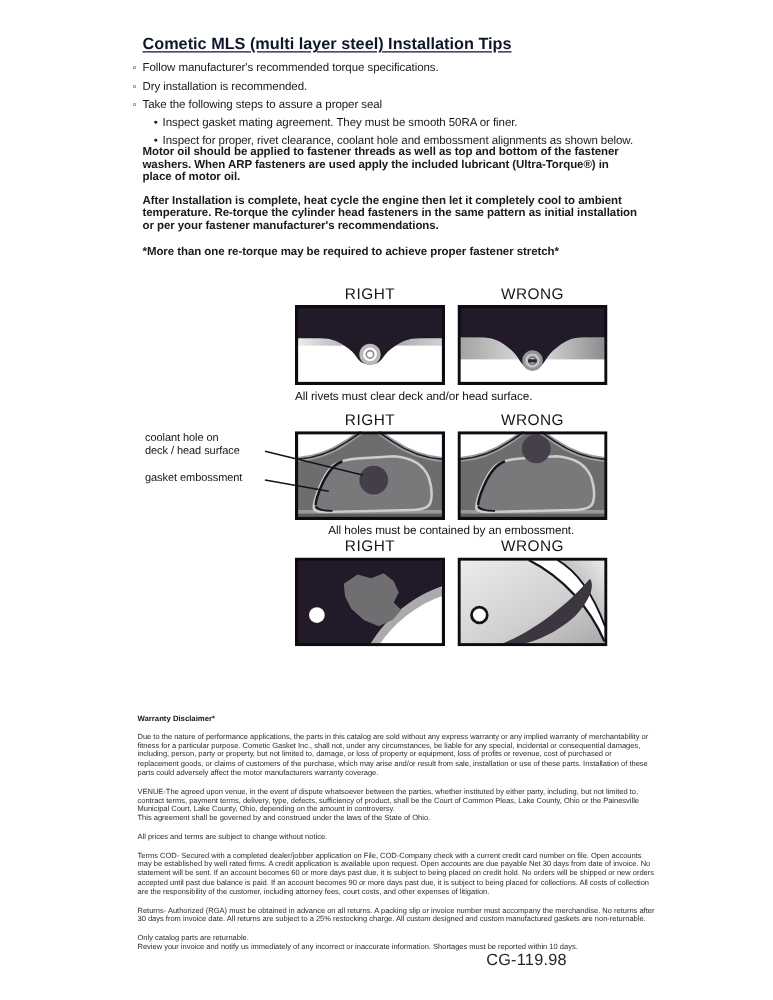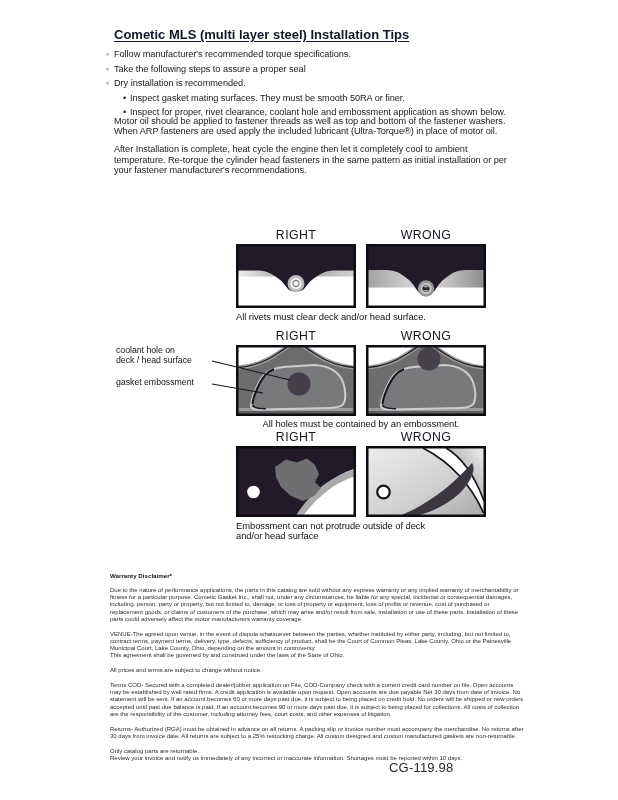--- a/index.html
+++ b/index.html
@@ -12,21 +12,21 @@
              text-decoration:underline;text-underline-offset:2px;letter-spacing:0;}
   .b,.sb{display:block;font-size:9.2px;line-height:14.6px;letter-spacing:-0.05px;color:#1a1a1a;}
   .b::before{content:"◦";display:inline-block;width:8px;}
   .sb{margin-left:17px;}
   .sb::before{content:"•";display:inline-block;width:7px;}
 
   
   .diesel{position:absolute;left:114px;top:116px;width:396px;font-size:9.2px;
           line-height:10.2px;letter-spacing:-0.05px;color:#1a1a1a;}
   .diesel .h2{font-size:11px;font-weight:bold;color:#000;margin:0 0 11px 0;}
-  .diesel p{margin:0 0 8px 0;}
+  .diesel p{margin:0 0 8px 0;font-weight:bold;}
   .diesel p.note{margin-top:11px;}
 
   
   .drow{position:absolute;left:236px;width:250px;}
   .r1{top:229px}.r2{top:330px}.r3{top:431px}
   .dlabels{display:flex;}
   .dlabel{width:120px;text-align:center;font-size:12.3px;line-height:13px;
           letter-spacing:0.4px;color:#17121c;font-weight:500;}
   .dlabel + .dlabel{margin-left:10px;}
   .dboxes{display:flex;margin-top:2px;}
@@ -54,29 +54,30 @@
           letter-spacing:0.2px;color:#262626;}
 </style>
 </head>
 <body>
 
 <div class="page">
 
   <div class="tips">
     <h1 class="doc-title">Cometic MLS (multi layer steel) Installation Tips</h1>
     <span class="b">Follow manufacturer's recommended torque specifications.</span>
+    <span class="b">Dry installation is recommended.</span>
     <span class="b">Take the following steps to assure a proper seal</span>
-    <span class="b">Dry installation is recommended.</span>
-    <span class="sb">Inspect gasket mating surfaces.  They must be smooth 50RA or finer.</span>
-    <span class="sb">Inspect for proper, rivet clearance, coolant hole and embossment application as shown below.</span>
+    <span class="sb">Inspect gasket mating agreement.  They must be smooth 50RA or finer.</span>
+    <span class="sb">Inspect for proper, rivet clearance, coolant hole and embossment alignments as shown below.</span>
   </div>
 
   <div class="diesel">
     <p>Motor oil should be applied to fastener threads as well as top and bottom of the fastener washers. When ARP fasteners are used apply the included lubricant (Ultra-Torque®) in place of motor oil.</p>
     <p>After Installation is complete, heat cycle the engine then let it completely cool to ambient temperature. Re-torque the cylinder head fasteners in the same pattern as initial installation or per your fastener manufacturer's recommendations.</p>
+    <p class="note">*More than one re-torque may be required to achieve proper fastener stretch*</p>
   </div>
 
   <div class="drow r1">
     <div class="dlabels">
       <div class="dlabel">RIGHT</div>
       <div class="dlabel">WRONG</div>
     </div>
     <div class="dboxes">
       <svg class="dbox" viewBox="0 0 120 64">
         <defs>
@@ -189,24 +190,20 @@
         </defs>
         <rect width="120" height="71" fill="#fff"></rect>
         <path d="M80,2 H118 V55 C108.5,29.5 96.5,11.5 80,2 Z" fill="url(#g6)"></path>
         <path d="M80,2 C96.5,11.5 108.5,29.5 118,55" stroke="#14141a" stroke-width="1.6" fill="none"></path>
         <path d="M2,2 H57 C85.5,16.5 106,40.5 117.5,67 V69.8 H2 Z" fill="url(#g5)"></path>
         <path d="M57,2 C85.5,16.5 106,40.5 117.5,67" stroke="#14141a" stroke-width="1.8" fill="none"></path>
         <path d="M33,69.8 C58,61 86,40 106,17 C110,23 106,34 94,47 C78,61.5 57,69.8 46,69.8 Z" fill="#3c3640"></path>
         <circle cx="17.5" cy="46" r="6.3" fill="#ffffff" stroke="#14141a" stroke-width="2.2"></circle>
         <rect x="1.25" y="1.25" width="117.5" height="68.5" fill="none" stroke="#0e0c12" stroke-width="2.5"></rect>
       </svg>
-    </div>
-    <div class="dcaption">
-      <span>Embossment can not protrude outside of deck</span><br>
-      <span>and/or head surface</span>
     </div>
   </div>
 
   <div class="fp">
     <p class="h">Warranty Disclaimer*</p>
     <p>Due to the nature of performance applications, the parts in this catalog are sold without any express warranty or any implied warranty of merchantability or fitness for a particular purpose.  Cometic Gasket Inc., shall not, under any circumstances, be liable for any special, incidental or consequential damages, including, person, party or property, but not limited to, damage, or loss of property or equipment, loss of profits or revenue, cost of purchased or replacement goods, or claims of customers of the purchase, which may arise and/or result from sale, installation or use of these parts.  Installation of these parts could adversely affect the motor manufacturers warranty coverage.</p>
     <p class="tight">VENUE-The agreed upon venue, in the event of dispute whatsoever between the parties, whether instituted by either party, including, but not limited to, contract terms, payment terms, delivery, type, defects, sufficiency of product, shall be the Court of Common Pleas, Lake County, Ohio or the Painesville Municipal Court, Lake County, Ohio, depending on the amount in controversy.</p>
     <p>This agreement shall be governed by and construed under the laws of the State of Ohio.</p>
     <p>All prices and terms are subject to change without notice.</p>
     <p>Terms COD- Secured with a completed dealer/jobber application on File, COD-Company check with a current credit card number on file.  Open accounts may be established by well rated firms.  A credit application is available upon request.  Open accounts are due payable Net 30 days from date of invoice.  No statement will be sent.  If an account becomes 60 or more days past due, it is subject to being placed on credit hold.  No orders will be shipped or new orders accepted until past due balance is paid.  If an account becomes 90 or more days past due, it is subject to being placed for collections.  All costs of collection are the responsibility of the customer, including attorney fees, court costs, and other expenses of litigation.</p>

